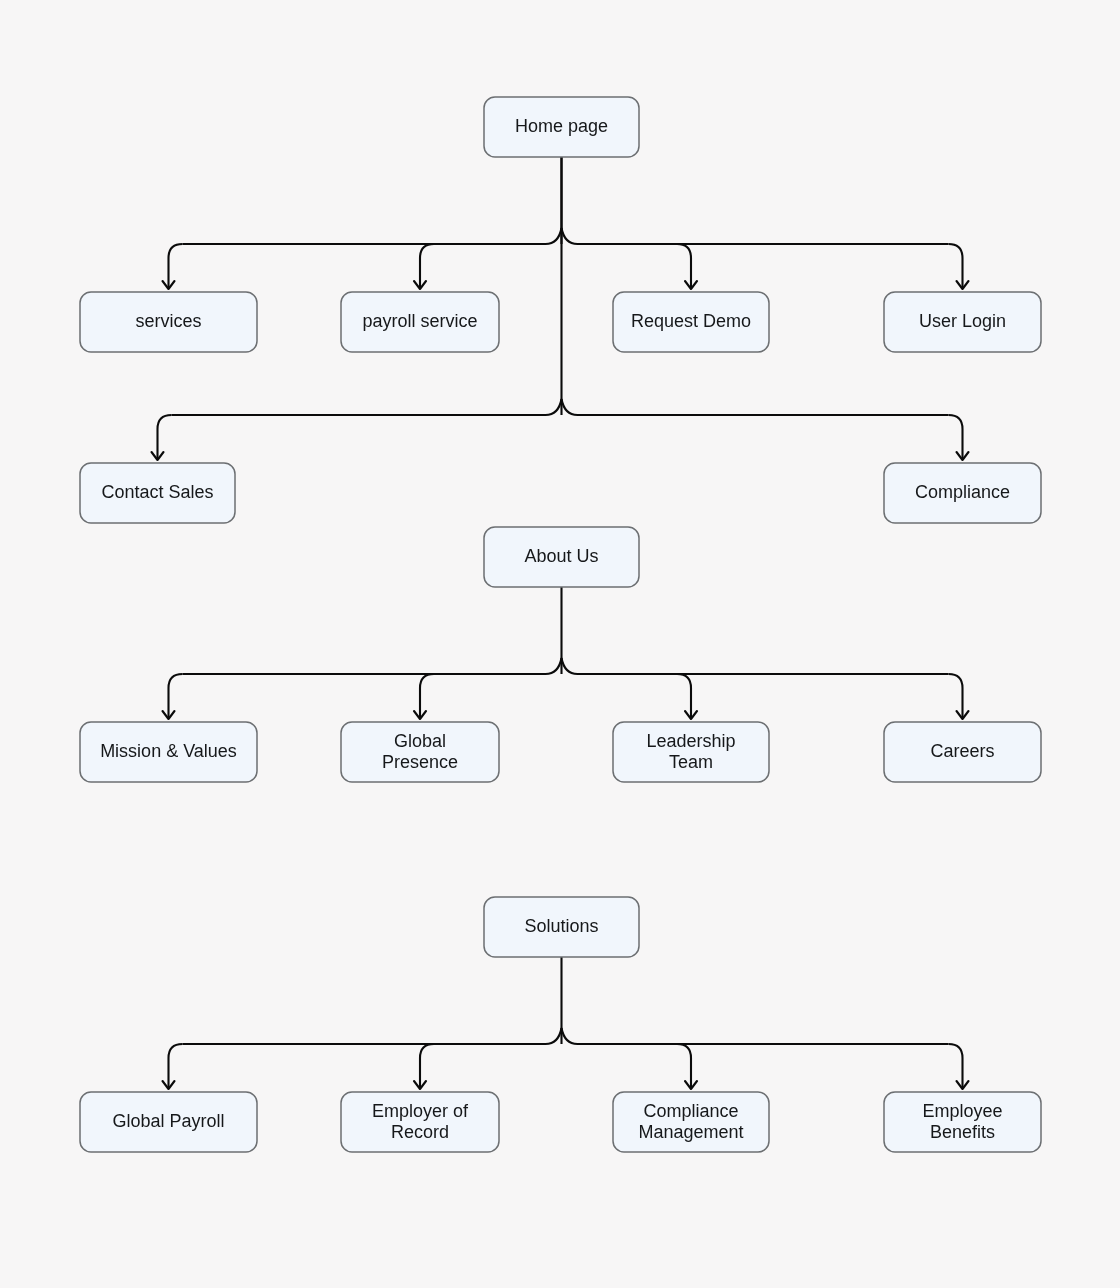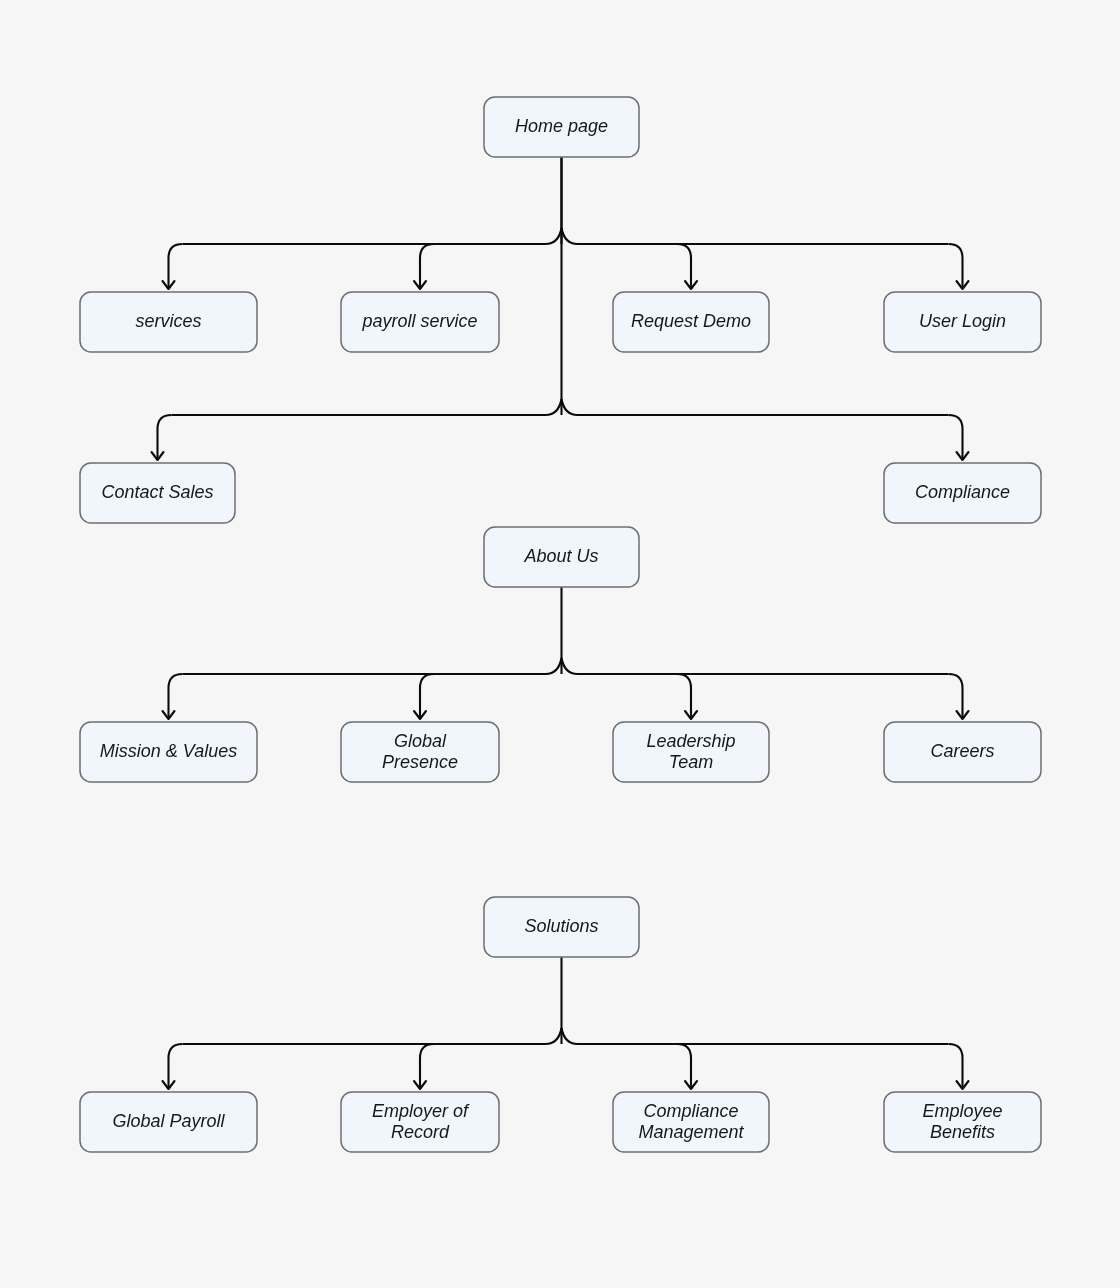--- a/index.html
+++ b/index.html
@@ -10,21 +10,20 @@
   body {
     width: 1120px;
     height: 1288px;
     font-family: "Liberation Sans", sans-serif;
     overflow: hidden;
   }
   #diagram-root {
     position: relative;
     width: 896px;
     height: 1288px;
-    font-style: italic;
   }
   svg#flow-svg {
     position: absolute;
     top: 0;
     left: 0;
     width: 1120px;
     height: 1288px;
     display: block;
   }
   .edge-path {

